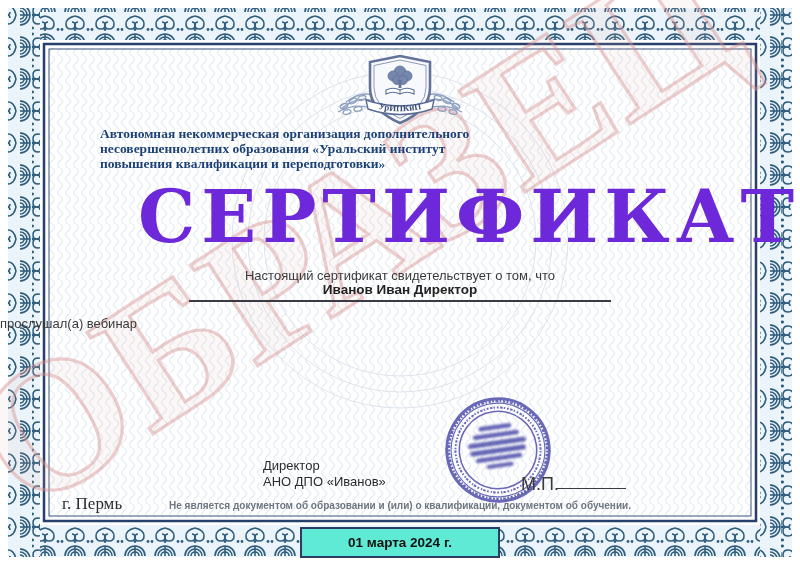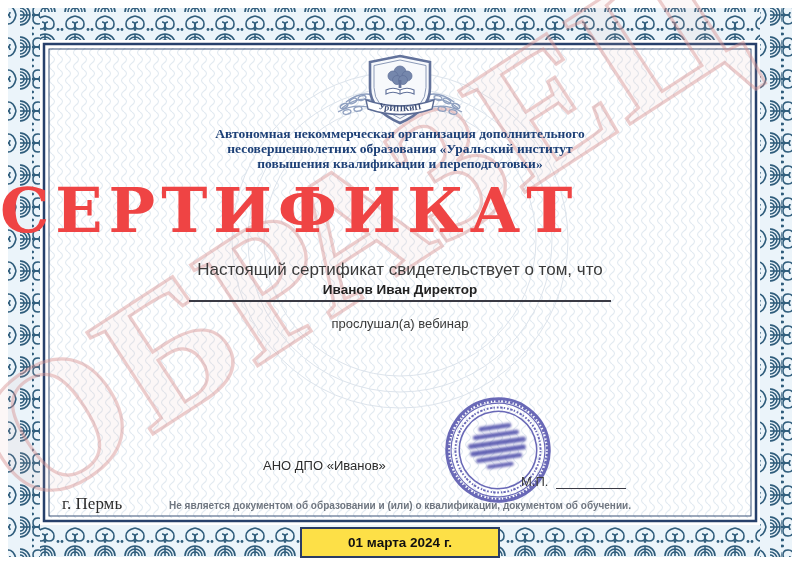--- a/index.html
+++ b/index.html
@@ -8,49 +8,49 @@
     background:#ffffff;
     font-family:"Liberation Sans", sans-serif;
   }
   .bg-svg{position:absolute;left:0;top:0;z-index:0;}
   .watermark-svg{position:absolute;left:0;top:0;z-index:1;pointer-events:none;}
   .logo-svg{position:absolute;left:320px;top:52px;z-index:3;}
   .stamp-svg{position:absolute;left:440px;top:392px;z-index:2;}
 
   .org{
     position:absolute;left:100px;right:100px;top:126px;z-index:3;
-    text-align:center;font-family:"Liberation Serif", serif;font-weight:bold;
+    text-align:left;font-family:"Liberation Serif", serif;font-weight:bold;
     font-size:13.5px;line-height:15px;color:#1d4077;
   }
   .title{
-    position:absolute;left:0;right:0;top:174px;z-index:3;text-align:left;
-    font-family:"DejaVu Serif", serif;font-weight:bold;font-size:62px;
-    letter-spacing:6px;color:#ef4444;
-  }
-  .intro{position:absolute;left:0;right:0;top:260px;z-index:3;text-align:center;
-    font-size:17px;color:#3a3a3a;}
+    position:absolute;left:0;right:0;top:174px;z-index:3;text-align:right;
+    font-family:"DejaVu Serif", serif;font-weight:bold;font-size:72px;
+    letter-spacing:6px;color:#6d28d9;
+  }
+  .intro{position:absolute;left:0;right:0;top:268px;z-index:3;text-align:center;
+    font-size:13px;color:#3a3a3a;}
   .recipient{position:absolute;left:0;right:0;top:282px;z-index:3;text-align:center;
     font-size:13.5px;font-weight:bold;color:#222;}
   .name-line{position:absolute;left:189px;width:422px;top:300px;z-index:3;
     border-top:2px solid #3a3a44;}
-  .action{position:absolute;left:0;right:0;top:316px;z-index:3;text-align:center;
+  .action{position:absolute;left:0;right:0;top:316px;z-index:3;
     font-size:13px;color:#3a3a3a;}
   .course{position:absolute;left:100px;right:100px;top:344px;z-index:3;text-align:center;
     font-size:13.5px;font-weight:bold;line-height:23px;color:#1b1b26;}
   .city{position:absolute;left:62px;top:494px;z-index:3;font-size:17px;color:#2c2c2c;font-family:Liberation Serif, serif;}
   .signature-block{position:absolute;left:263px;top:458px;z-index:3;
     font-size:13px;line-height:16px;color:#2c2c2c;}
-  .seal-mark{position:absolute;left:521px;top:474px;z-index:4;font-size:13px;color:#3a3a3a;}
+  .seal-mark{position:absolute;left:521px;top:474px;z-index:4;font-size:18px;color:#3a3a3a;}
   .sig-line{position:absolute;left:556px;width:70px;top:488px;z-index:4;
     border-top:1.5px solid #3a3a44;}
   .disclaimer{position:absolute;left:0;right:0;top:500px;z-index:3;text-align:center;
     font-size:10px;color:#6f7680;font-weight:bold;}
   .date-box{
     position:absolute;left:50%;transform:translateX(-50%);top:527px;z-index:5;
-    width:196px;height:27px;background:#fde047;border:2px solid #2a3c64;
+    width:196px;height:27px;background:#5eead4;border:2px solid #2a3c64;
     text-align:center;line-height:27px;font-size:13.5px;font-weight:bold;color:#111;
   }
 </style>
 </head>
 <body>
 
 <div class="stage">
 
   <svg class="bg-svg" width="800" height="565" viewBox="0 0 800 565">
     <defs>
@@ -183,20 +183,21 @@
       <rect x="30" y="50" width="60" height="5" rx="2"></rect>
       <rect x="31" y="58" width="58" height="5" rx="2"></rect>
       <rect x="36" y="66" width="48" height="4.6" rx="2"></rect>
       <rect x="46" y="74" width="28" height="4.2" rx="2"></rect>
     </g>
   </svg>
 
   <div class="city">г. Пермь</div>
 
   <div class="signature-block">
+    <div>Директор</div>
     <div>АНО ДПО «Иванов»</div>
   </div>
 
   <div class="seal-mark">М.П.</div>
   <div class="sig-line"></div>
 
   <div class="disclaimer">Не является документом об образовании и (или) о квалификации, документом об обучении.</div>
 
   <div class="date-box">
     <span>01 марта 2024 г.</span>

